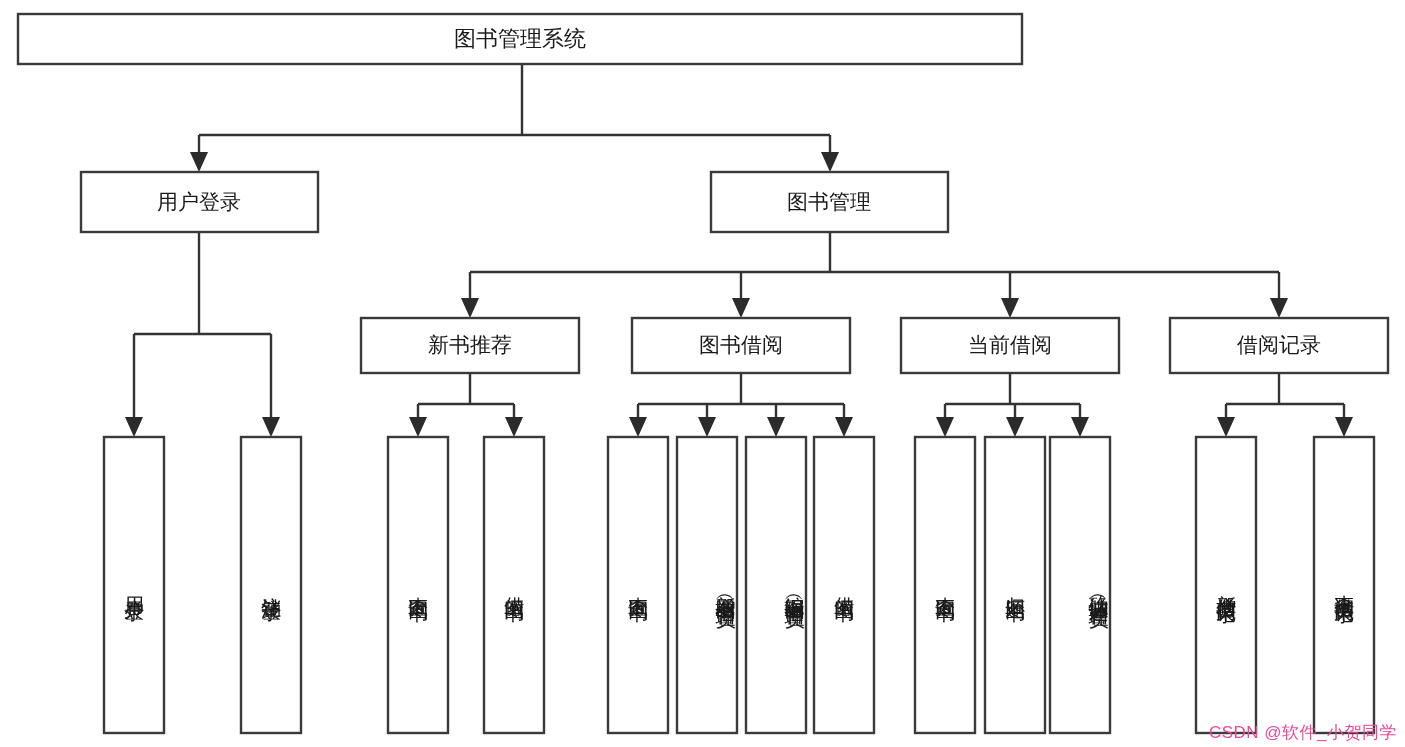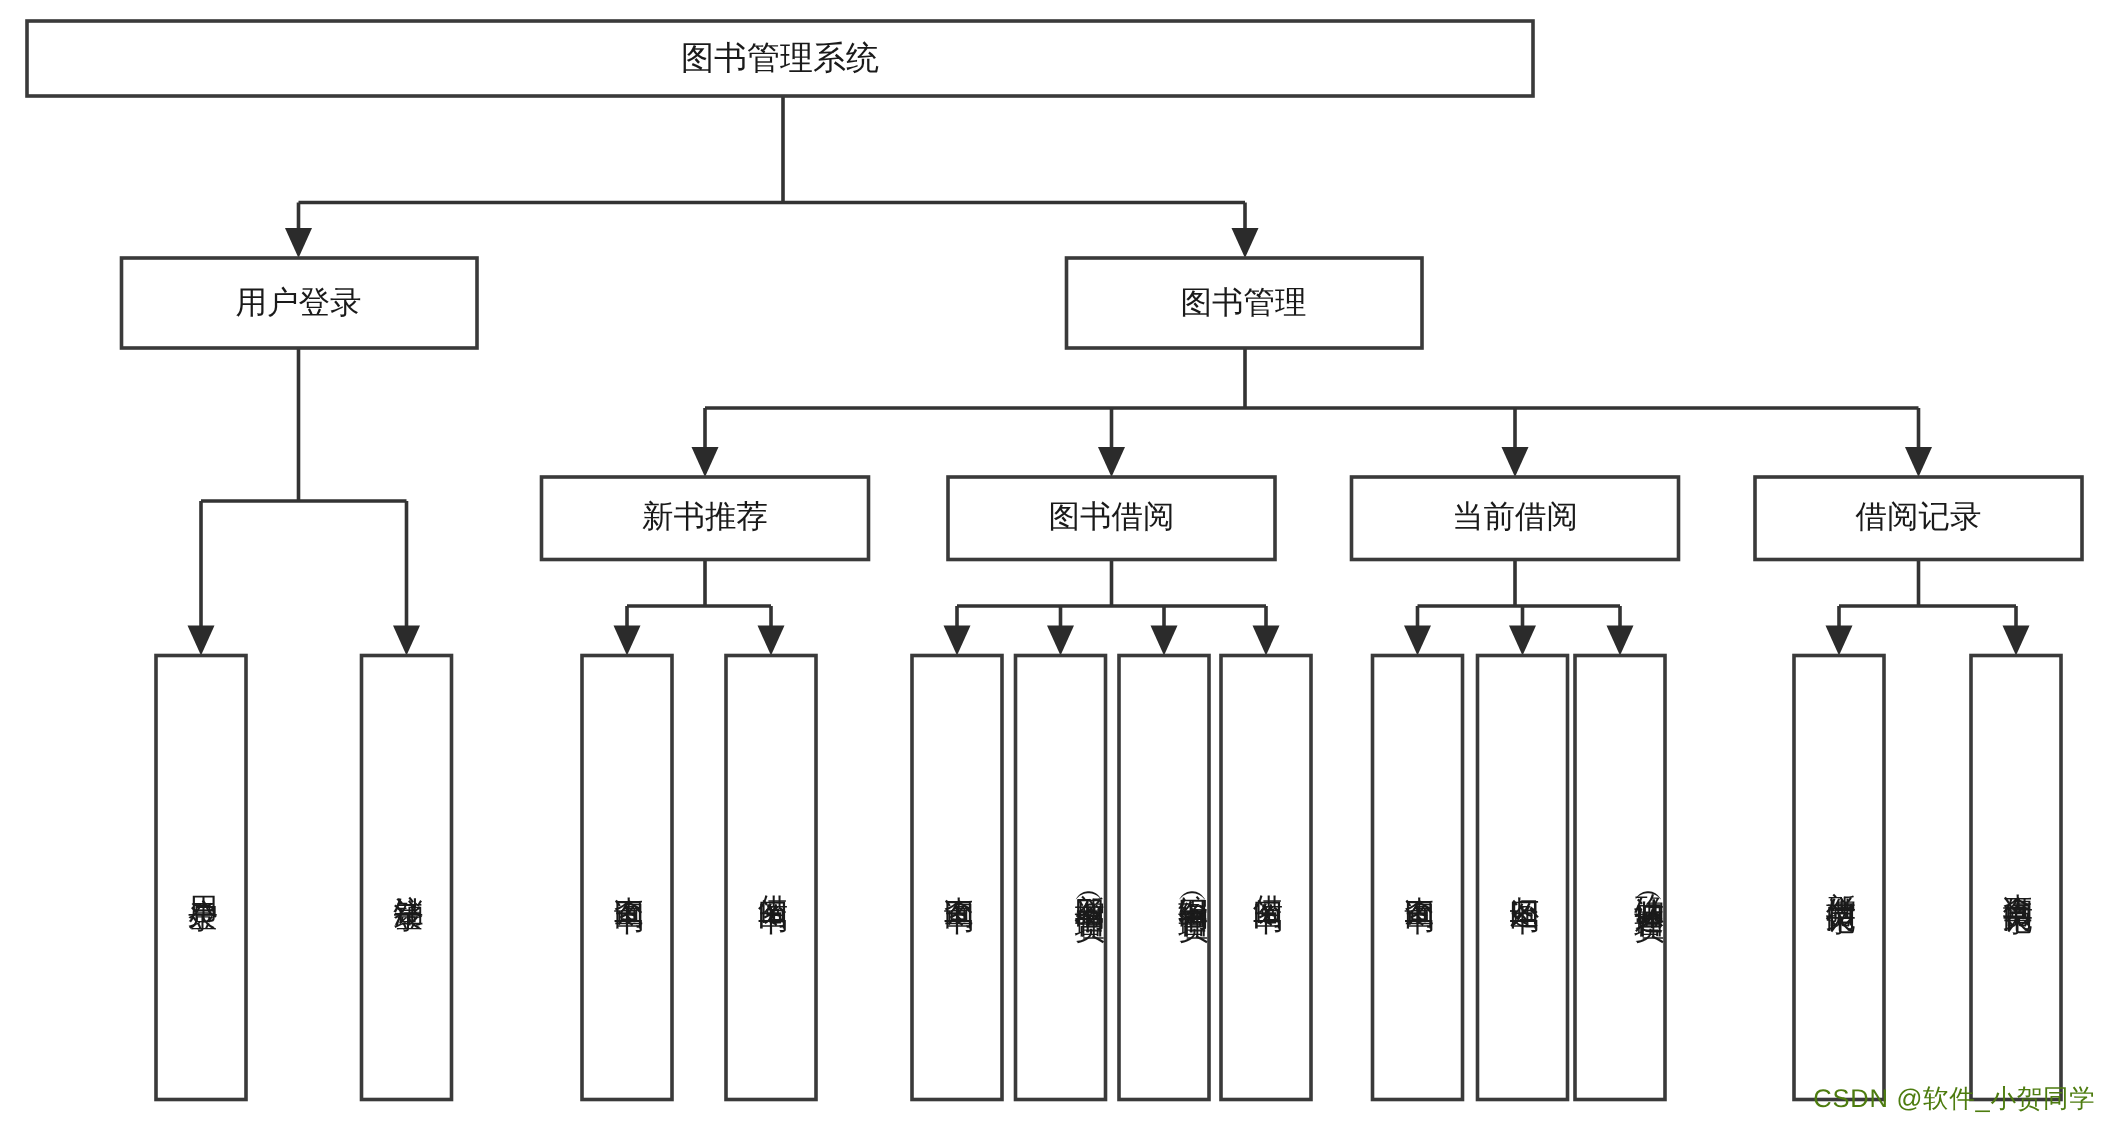--- a/index.html
+++ b/index.html
@@ -70,21 +70,21 @@
     color: #1a1a1a;
     white-space: nowrap;
     pointer-events: none;
   }
   .watermark {
     position: absolute;
     right: 8px;
     bottom: 3px;
     font-family: "Liberation Sans", "DejaVu Sans", sans-serif;
     font-size: 17px;
-    color: #4d7c0f;
+    color: #ec4899;
     letter-spacing: 0.5px;
     white-space: nowrap;
   }
 </style>
 </head>
 <body>
 
 <div id="diagram-root">
 
   <svg class="diagram-canvas" viewBox="0 0 1405 747">

